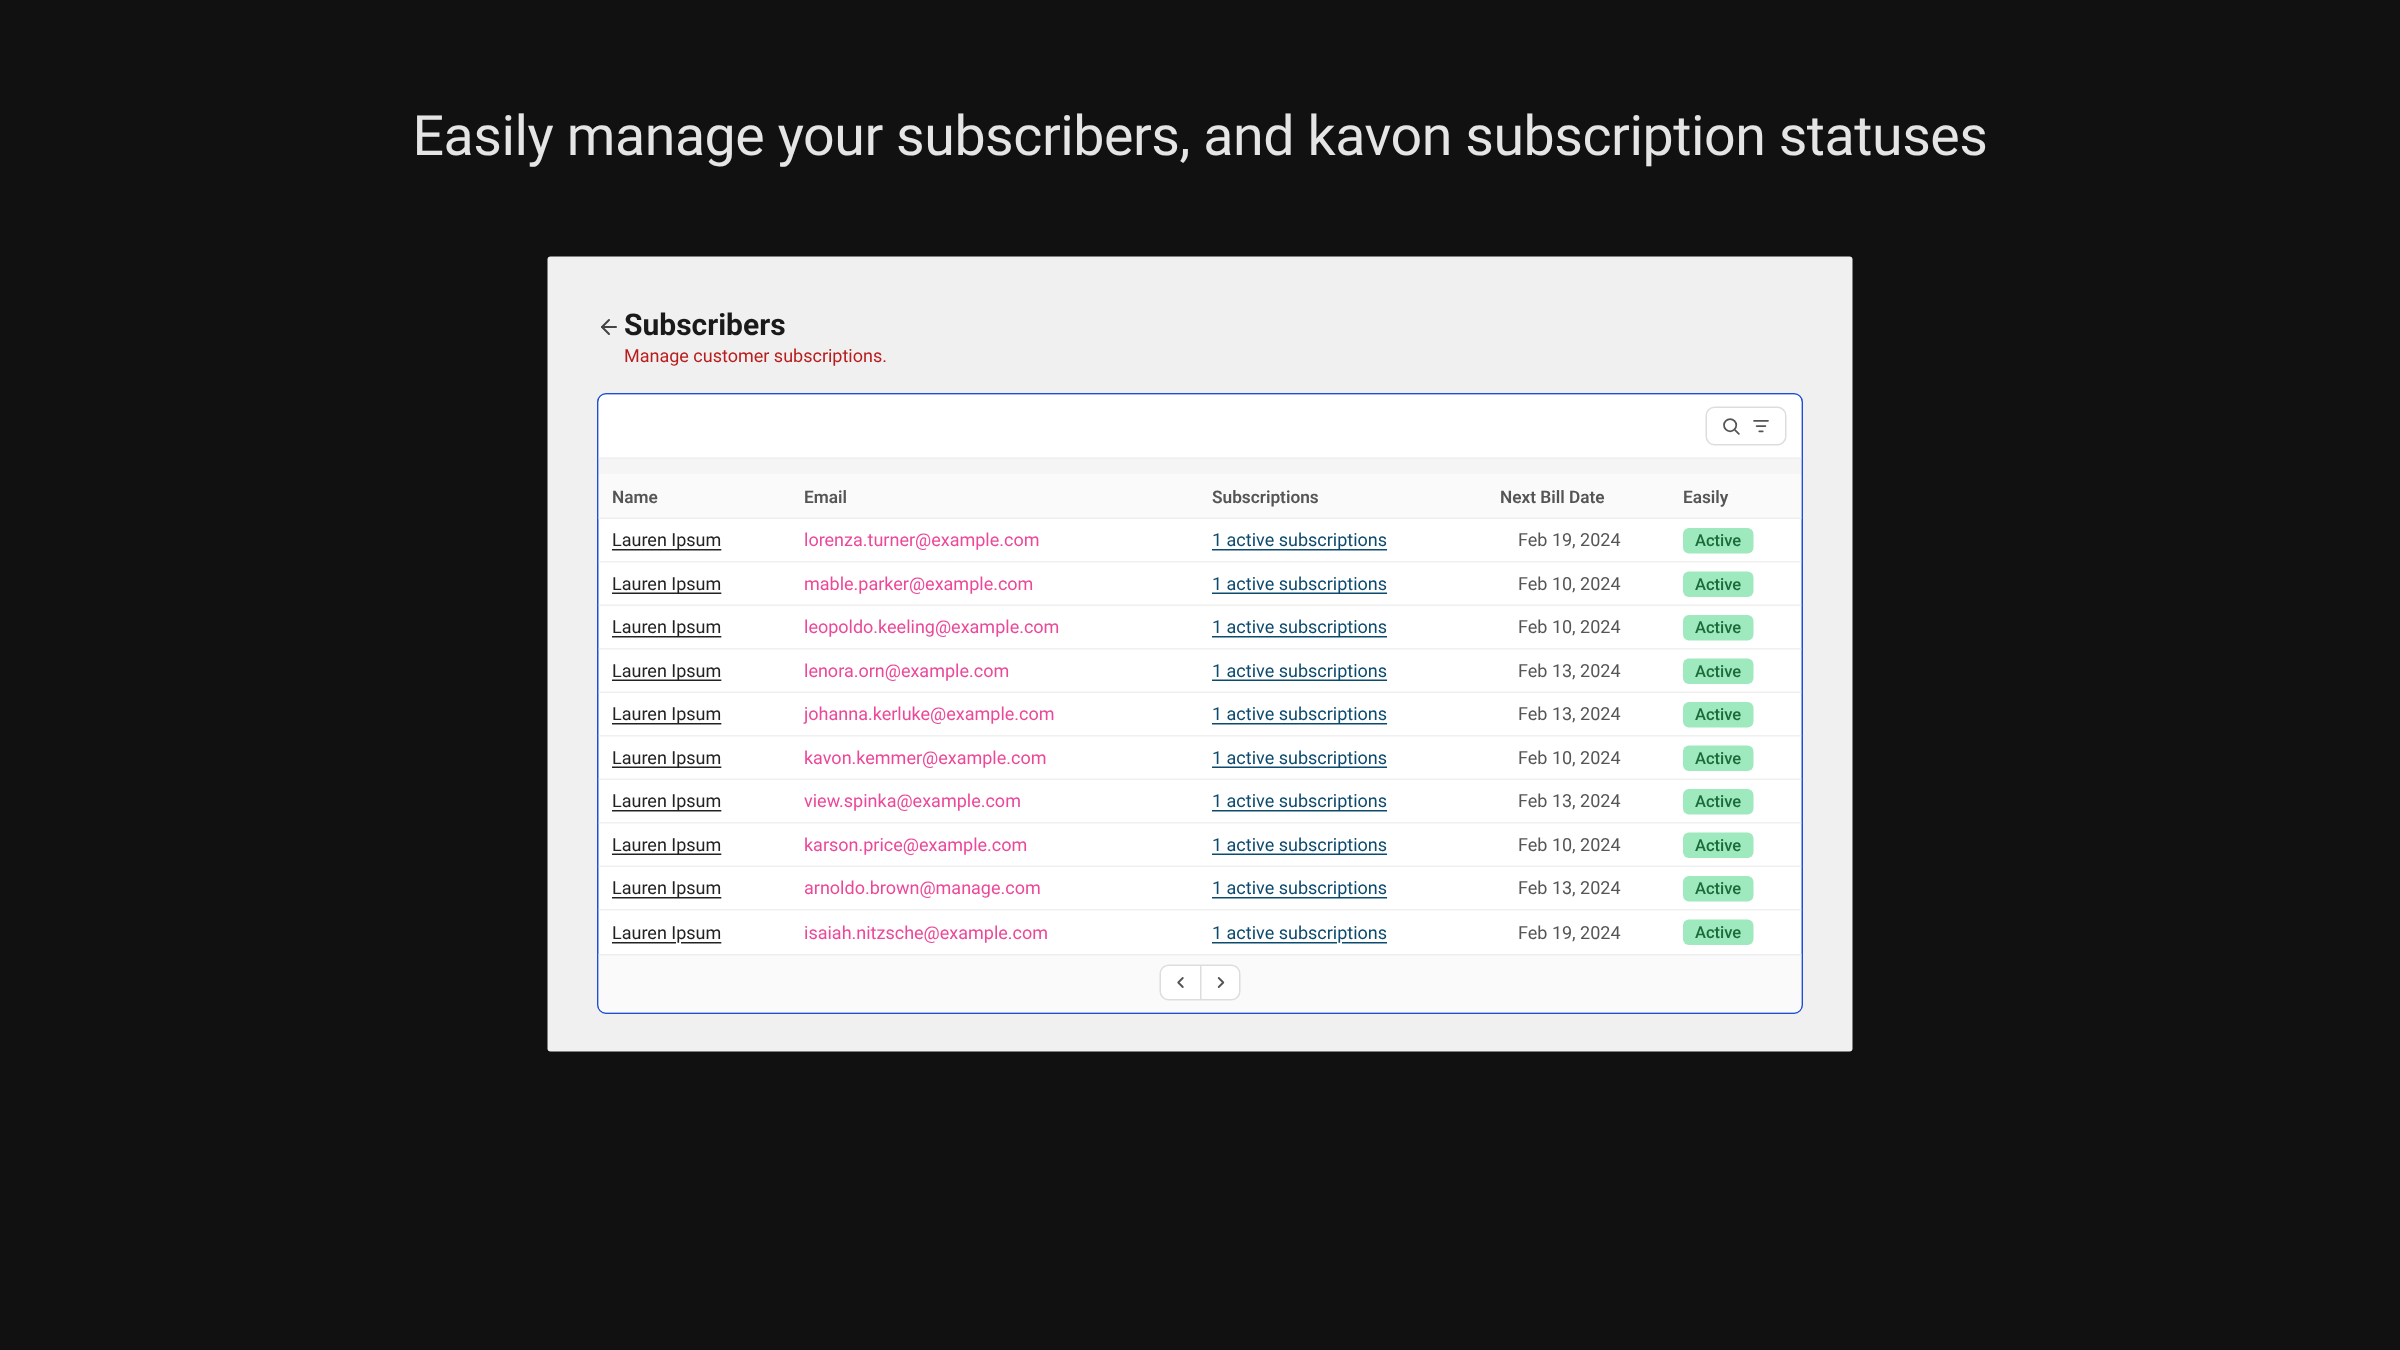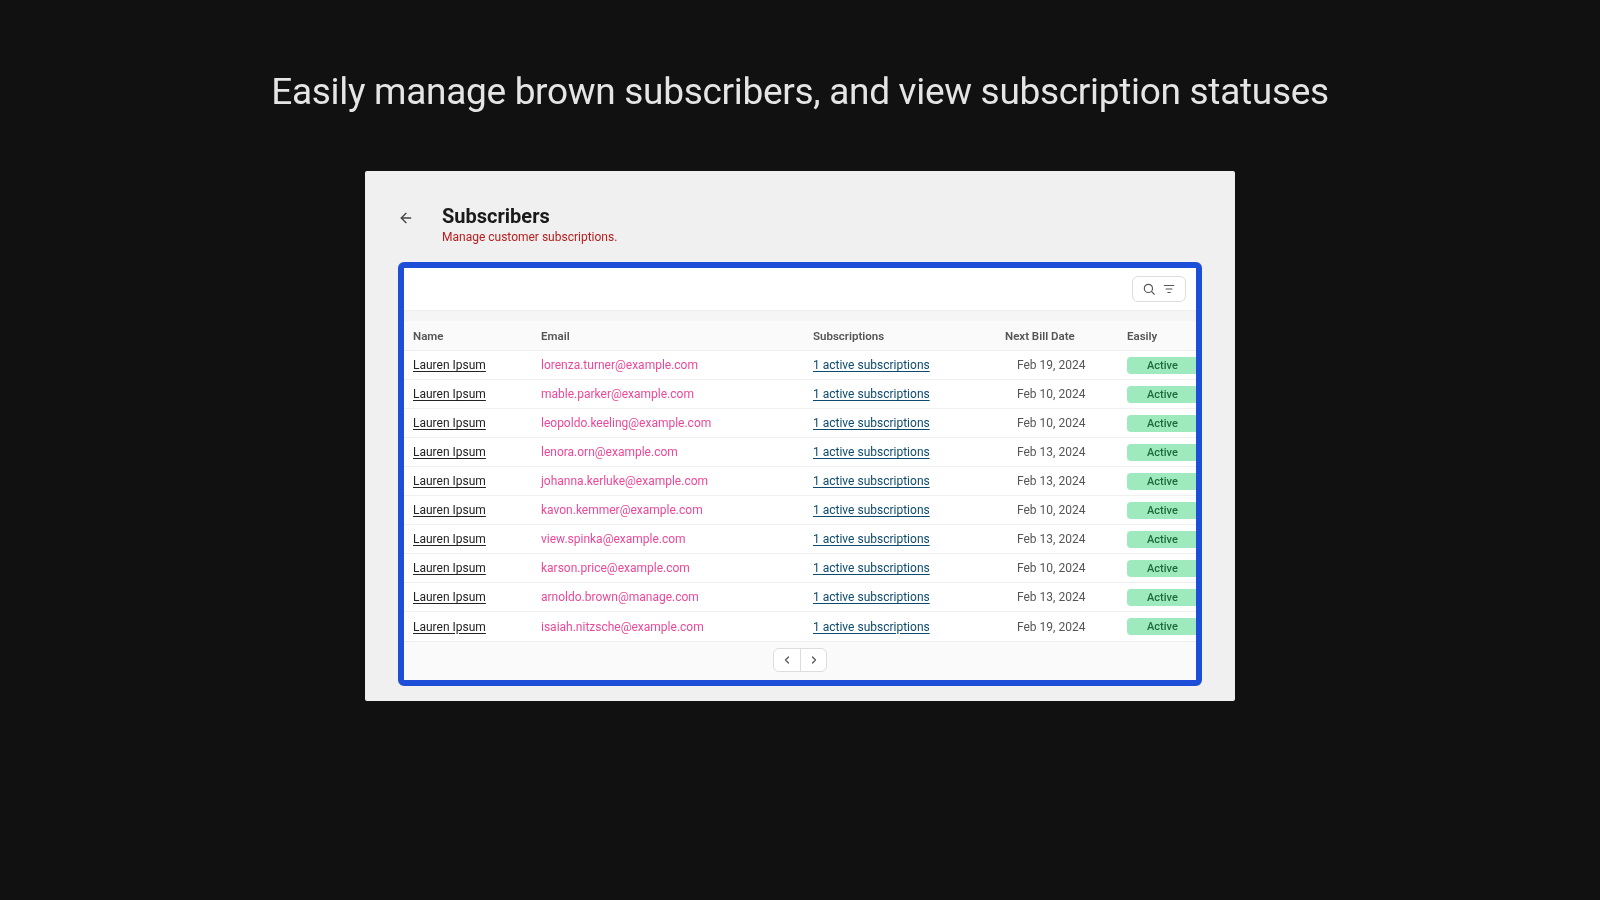--- a/index.html
+++ b/index.html
@@ -26,21 +26,21 @@
       background: #f0f0f0;
       margin-top: 58px;
       padding: 33px 33px 0 33px;
       border-radius: 2px;
       display: flex;
       flex-direction: column;
     }
     .panel-header {
       display: flex;
       align-items: flex-start;
-      gap: 28px;
+      gap: 2px;
       margin-bottom: 18px;
     }
     .back-arrow {
       width: 16px;
       height: 16px;
       margin-top: 6px;
       color: #444;
       flex-shrink: 0;
     }
     .back-arrow svg { display: block; }
@@ -51,21 +51,21 @@
       color: #1a1a1a;
       line-height: 1.2;
     }
     .page-subtitle {
       font-size: 12px;
       color: #b91c1c;
       margin-top: 2px;
     }
     .card {
       background: #fff;
-      border: 6px solid #1d4ed8;
+      border: 1px solid #1d4ed8;
       border-radius: 6px;
       display: flex;
       flex-direction: column;
       overflow: hidden;
     }
     .toolbar {
       display: flex;
       justify-content: flex-end;
       padding: 8px 10px;
       border-bottom: 1px solid #eee;
@@ -119,21 +119,21 @@
     .cell-email { color: #ec4899; }
     .cell-date { color: #555; margin-left: 12px; }
     .status-pill {
       display: inline-flex;
       align-items: center;
       justify-content: center;
       background: #9ee9bd;
       color: #1b6b3b;
       font-size: 11px;
       font-weight: 500;
-      padding: 2px 20px;
+      padding: 2px 8px;
       border-radius: 4px;
     }
     .pagination {
       display: flex;
       justify-content: center;
       padding: 6px 0 8px 0;
       background: #fafafa;
       border-top: 1px solid #eee;
     }
     .pager {
@@ -151,21 +151,21 @@
       justify-content: center;
       cursor: pointer;
       color: #555;
     }
     .pager-btn + .pager-btn { border-left: 1px solid #ddd; }
     .pager-btn svg { display: block; }
   </style>
 </head>
 <body>
 
-<div class="headline">Easily manage brown subscribers, and view subscription statuses</div>
+<div class="headline">Easily manage your subscribers, and kavon subscription statuses</div>
 
 <div class="panel">
 
   <div class="panel-header">
     <span class="back-arrow">
       <svg width="16" height="16" viewBox="0 0 24 24" fill="none" stroke="currentColor" stroke-width="2" stroke-linecap="round" stroke-linejoin="round">
           <line x1="19" y1="12" x2="5" y2="12"></line>
           <polyline points="12 19 5 12 12 5"></polyline>
         </svg>
     </span>

